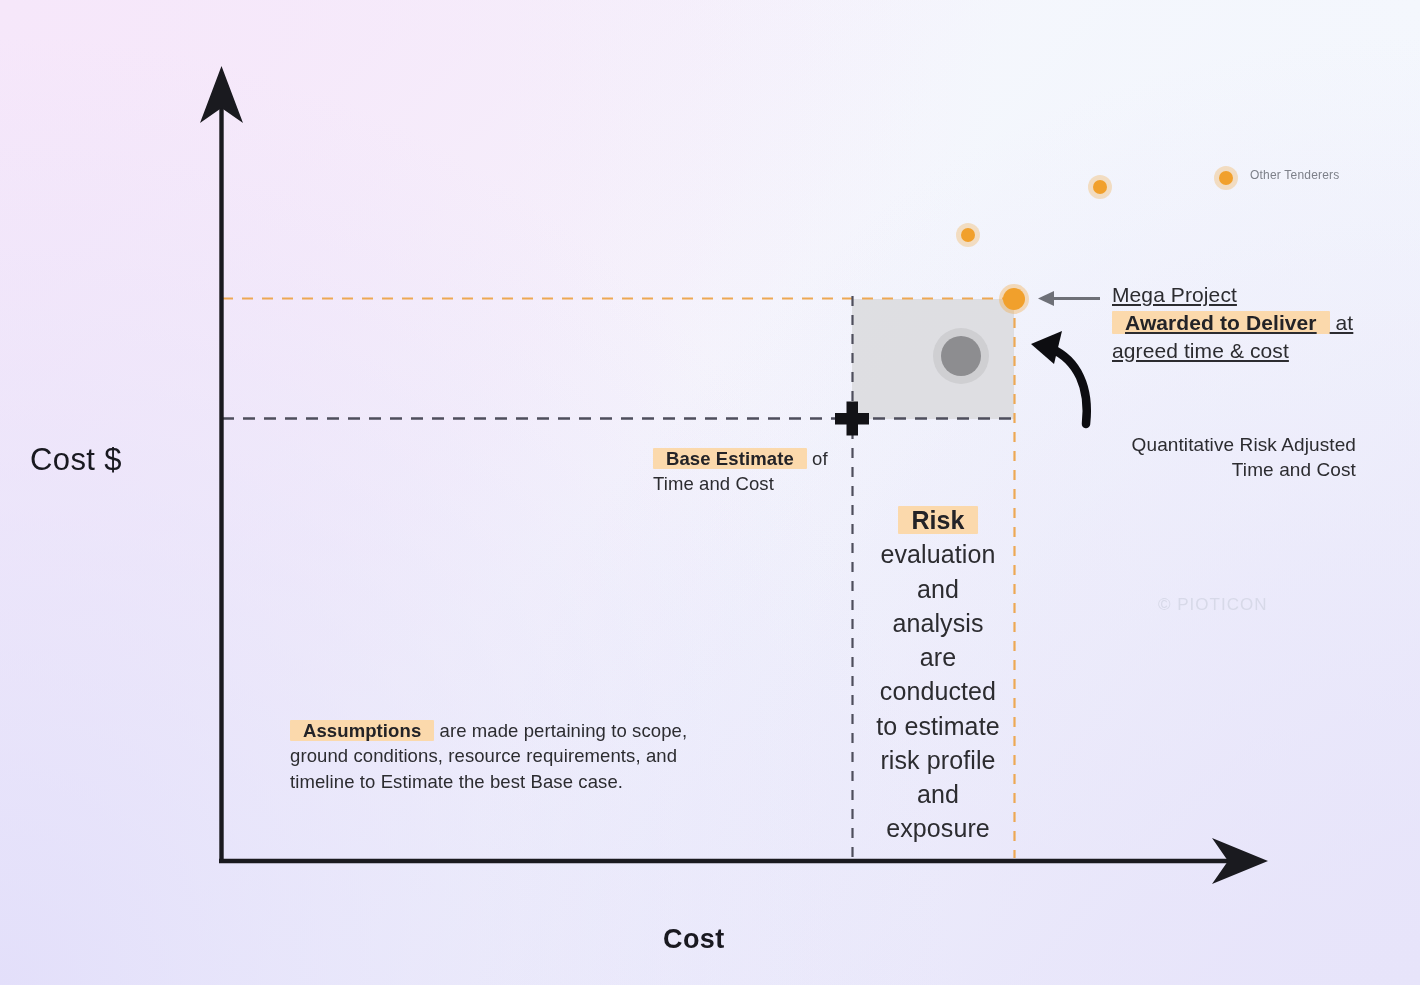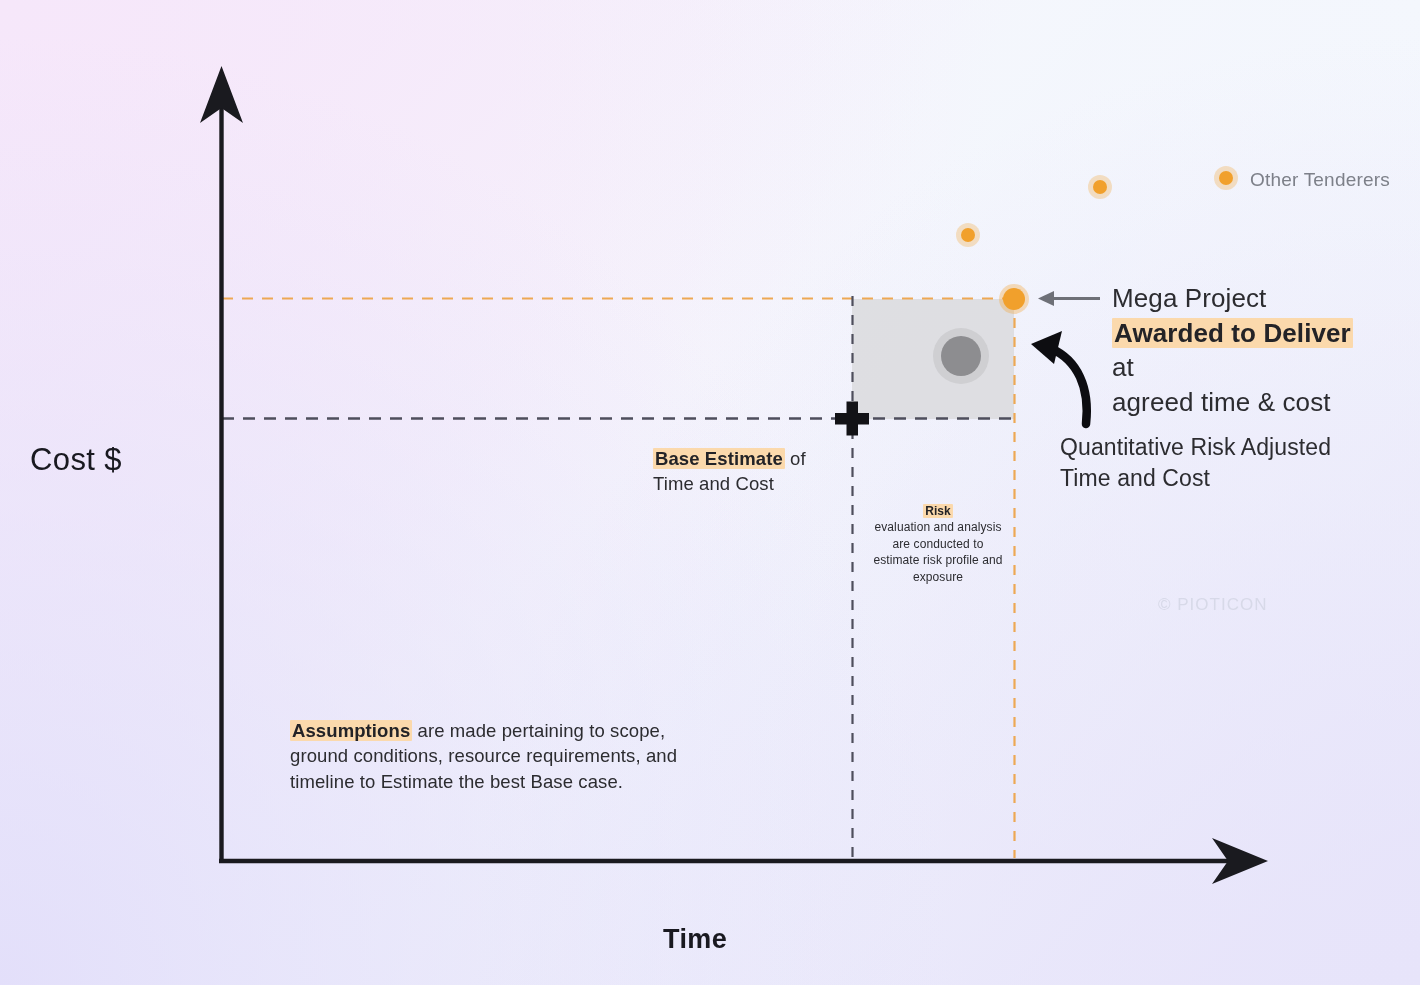--- a/index.html
+++ b/index.html
@@ -33,74 +33,75 @@
   .txt {
     position: absolute;
     color: #2c2c30;
     line-height: 1.26;
     letter-spacing: 0.1px;
   }
   .hl {
     background: #fbd9ac;
     font-weight: 700;
     color: #232327;
-    padding: 0 2px;
+    padding: 0 13px;
     border-radius: 1px;
   }
 
   #axis-label-cost {
     left: 30px; top: 440px;
     font-size: 31px;
     font-weight: 400;
     color: #191920;
     letter-spacing: 0.4px;
   }
   #axis-label-time {
     left: 663px; top: 922px;
     font-size: 27px;
     font-weight: 700;
     color: #191920;
     letter-spacing: 0.4px;
   }
 
   #legend-label {
     left: 1250px; top: 168px;
-    font-size: 19px;
+    font-size: 12px;
     color: #7d8089;
     font-weight: 500;
     letter-spacing: 0.2px;
   }
 
   #mega-project-note {
     left: 1112px; top: 281px;
     width: 250px;
-    font-size: 26px;
+    font-size: 21px;
     line-height: 1.33;
+    text-decoration: underline;
   }
 
   #contingency-note {
     left: 1060px; top: 432px;
     width: 296px;
-    text-align: left;
-    font-size: 23px;
+    text-align: right;
+    font-size: 19px;
     line-height: 1.33;
   }
 
   #base-estimate-note {
     left: 653px; top: 447px;
     width: 230px;
     font-size: 18.5px;
     line-height: 1.35;
   }
 
   #risk-note {
     left: 872px; top: 503px;
     width: 132px;
     text-align: center;
-    font-size: 12px;
+    font-size: 25px;
     line-height: 1.37;
   }
 
   #assumptions-note {
     left: 290px; top: 693px;
     width: 432px;
     font-size: 18.5px;
     line-height: 1.37;
     margin-top: 25px;
   }
@@ -184,21 +185,21 @@
   <div class="dot-core" style="left:1219px; top:171px; width:14px; height:14px;"></div>
 
   <div class="dot-halo" style="left:999px; top:284px; width:30px; height:30px; background:rgba(243,166,56,0.35);"></div>
   <div class="dot-core" style="left:1003px; top:288px; width:22px; height:22px;"></div>
 
   <div class="gray-halo" style="left:933px; top:328px; width:56px; height:56px;"></div>
   <div class="gray-core" style="left:941px; top:336px; width:40px; height:40px;"></div>
 
   <div class="txt" id="axis-label-cost">Cost $</div>
 
-  <div class="txt" id="axis-label-time">Time</div>
+  <div class="txt" id="axis-label-time">Cost</div>
 
   <div class="txt" id="legend-label">Other Tenderers</div>
 
   <div class="txt" id="mega-project-note">
     <div>Mega Project</div>
     <div><span class="hl">Awarded to Deliver</span><span> at</span></div>
     <div>agreed time &amp; cost</div>
   </div>
 
   <div class="txt" id="contingency-note">

